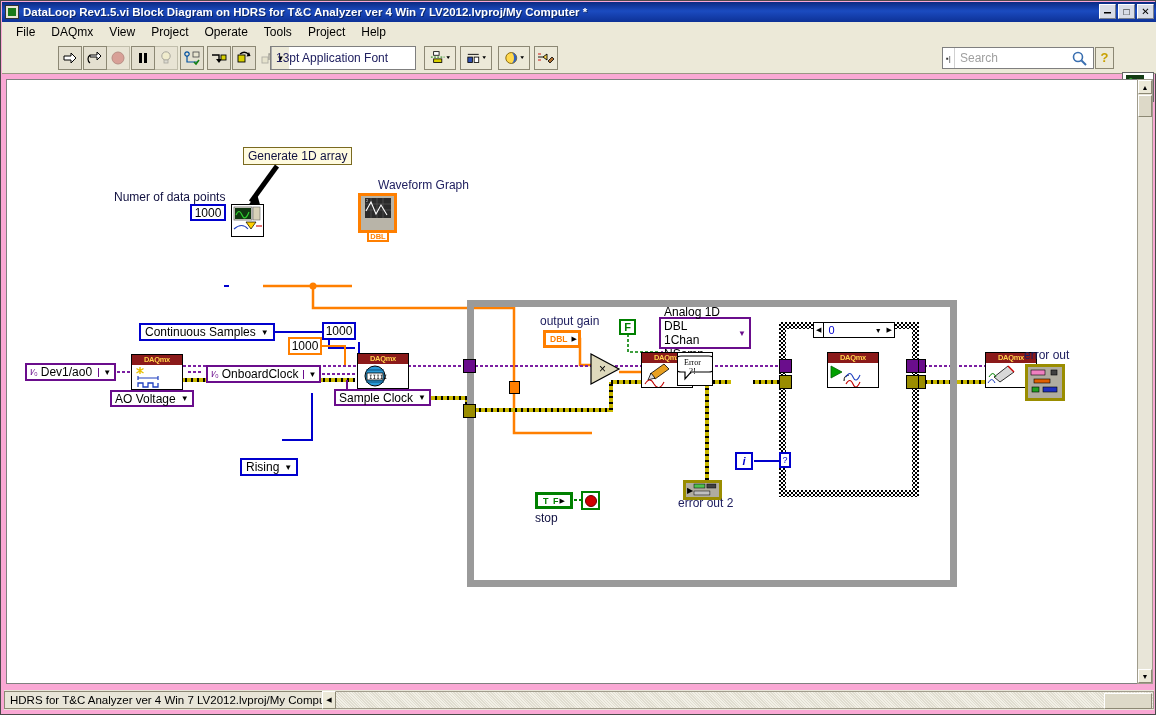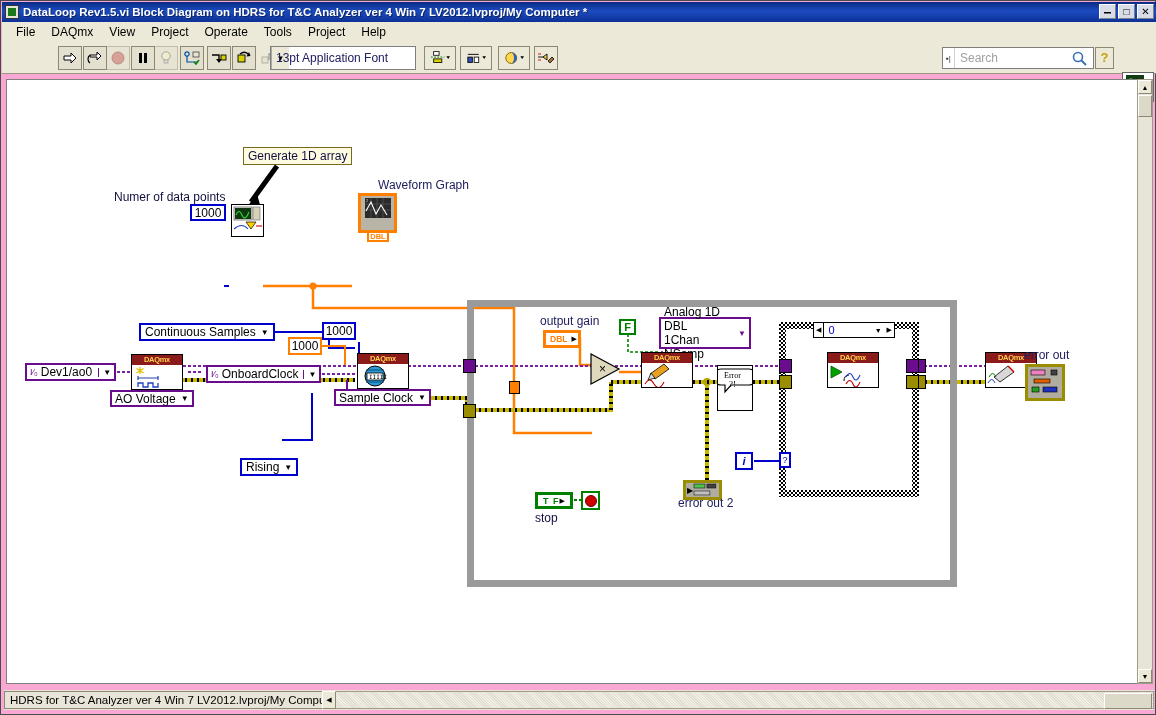--- a/index.html
+++ b/index.html
@@ -520,21 +520,21 @@
         <div class="hdr">DAQmx</div>
         <div class="body">
           <svg width="34" height="24" viewBox="0 0 34 24">
             <path d="M8 11 L22 1 L27 6 L13 16 Z" fill="#e8a020" stroke="#000" stroke-width=".8"></path>
             <path d="M6 17 L9 10 L13 15 Z" fill="#d8d8d8" stroke="#000" stroke-width=".8"></path>
             <path d="M3 21 q5 -8 9 0 q5 8 10 -2" fill="none" stroke="#c00000" stroke-width="1.1"></path>
           </svg>
         </div>
       </div>
 
-      <div class="node-box" style="left:710px;top:272px;width:36px;height:46px;margin-top:13px;">
+      <div class="node-box" style="left:670px;top:272px;width:36px;height:34px;">
         <svg width="34" height="32" viewBox="0 0 34 32">
           <path d="M3 3 h28 a4 4 0 0 1 0 16 h-18 l-6 7 v-7 h-4 a4 4 0 0 1 0 -16 Z" fill="#fff" stroke="#000" stroke-width="1.2"></path>
           <text x="6" y="12" font-size="8" font-family="serif" fill="#000">Error</text>
           <text x="11" y="21" font-size="9" font-family="serif" fill="#000">?!</text>
         </svg>
       </div>
 
       <div class="daq" style="left:820px;top:272px;">
         <div class="hdr">DAQmx</div>
         <div class="body">

